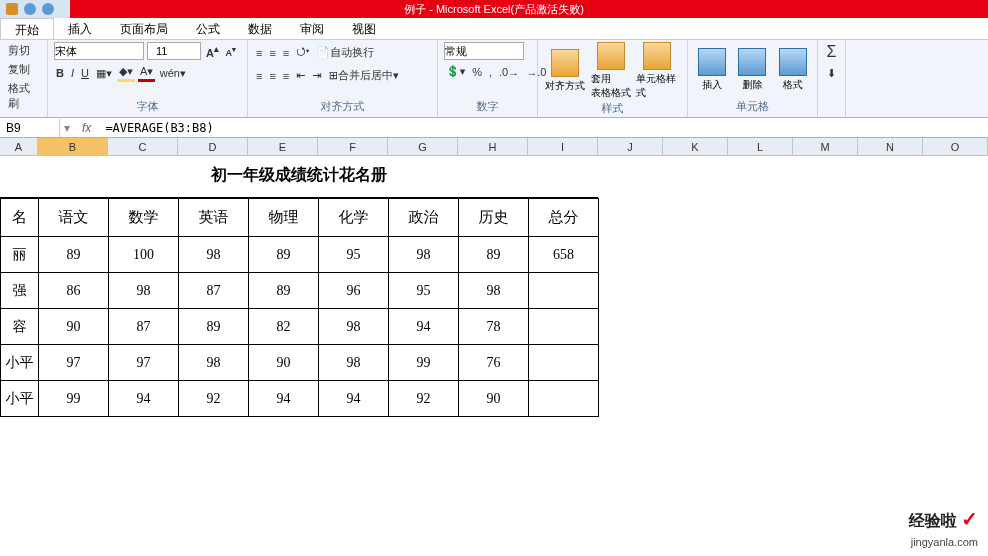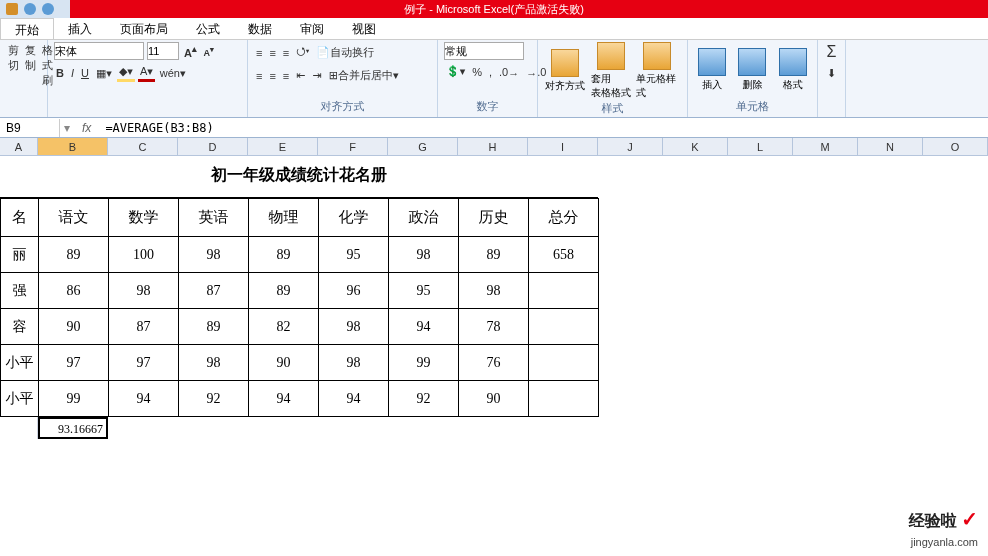--- a/index.html
+++ b/index.html
@@ -62,45 +62,46 @@
   <div>插入</div>
   <div>页面布局</div>
   <div>公式</div>
   <div>数据</div>
   <div>审阅</div>
   <div>视图</div>
 </div>
 
 <div class="ribbon">
   <div class="group" style="width:48px">
-    <div class="group-content" style="flex-direction:row;align-items:flex-start;gap:2px">
+    <div class="group-content" style="flex-direction:column;align-items:flex-start;gap:2px">
       <span class="small-btn">剪切</span>
       <span class="small-btn">复制</span>
       <span class="small-btn">格式刷</span>
     </div>
   </div>
 
   <div class="group" style="width:200px">
     <div class="group-content" style="flex-direction:column;align-items:flex-start;gap:4px">
       <div class="font-row">
         <input class="font-sel" style="width: 90px;" value="宋体">
-        <input class="font-sel" style="width: 32px;" value="11">
+        <input class="font-sel" style="width: 54px; padding-left: 8px;" value="11">
         <span class="small-btn" style="font-weight:bold">A<sup>▴</sup></span>
         <span class="small-btn" style="font-weight:bold;font-size:9px">A<sup>▾</sup></span>
       </div>
       <div class="font-row">
         <span class="small-btn" style="font-weight:bold">B</span>
         <span class="small-btn" style="font-style:italic">I</span>
         <span class="small-btn" style="text-decoration:underline">U</span>
         <span class="small-btn">▦▾</span>
         <span class="small-btn" style="border-bottom:3px solid #ffd966">◆▾</span>
         <span class="small-btn" style="border-bottom:3px solid #c00000">A▾</span>
         <span class="small-btn">wén▾</span>
       </div>
     </div>
+    <div class="group-label">字体</div>
   </div>
 
   <div class="group" style="width:190px">
     <div class="group-content" style="flex-direction:column;align-items:flex-start;gap:4px">
       <div class="font-row">
         <span class="small-btn">≡</span>
         <span class="small-btn">≡</span>
         <span class="small-btn">≡</span>
         <span class="small-btn">⭯▾</span>
         <span class="small-btn">📄<span>自动换行</span></span>
@@ -269,23 +270,19 @@
             <td>92</td>
             <td>94</td>
             <td>94</td>
             <td>92</td>
             <td>90</td>
             <td></td>
           </tr>
     </tbody>
       </table>
 
-    <div style="display:flex">
-      <div style="width:38px;height:22px;border-right:1px solid #d0d7e5"></div>
-      <div class="sel-cell" style="width:70px;height:22px;font-size:12px;text-align:right;padding-right:3px;line-height:20px;font-family:SimSun">93.16667</div>
-    </div>
   </div>
 </div>
 
 <div class="watermark">
   <span>经验啦</span> <span class="chk">✓</span><br>
   <span class="url">jingyanla.com</span>
 </div>
 
 </body></html>

